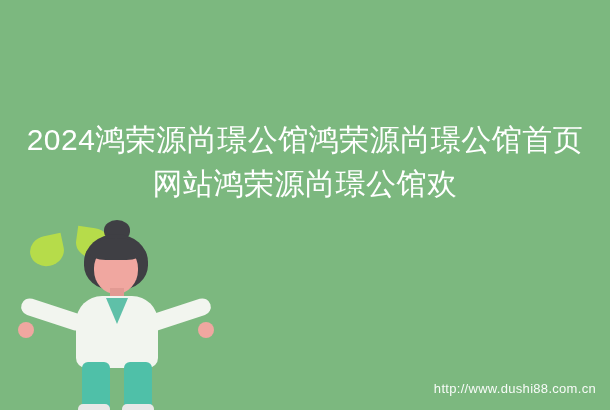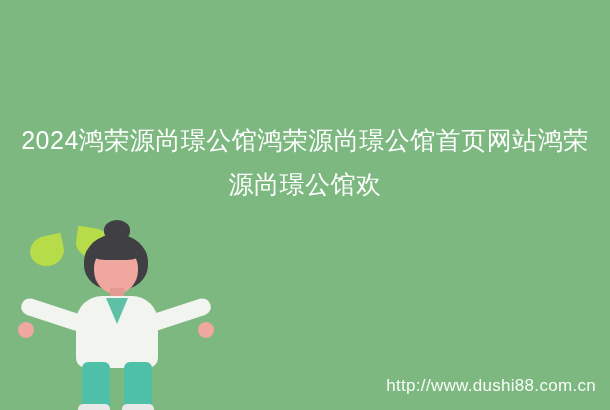--- a/index.html
+++ b/index.html
@@ -25,35 +25,35 @@
     background: #7cb87f;
   }
   
   .headline {
     position: absolute;
     left: 0;
     top: 118px;
     width: 610px;
     text-align: center;
     color: #ffffff;
-    font-size: 25px;
+    font-size: 30px;
     line-height: 44px;
     font-weight: normal;
     letter-spacing: 0.5px;
     padding: 0 20px;
     box-sizing: border-box;
     white-space: pre-wrap;
   }
   
   .watermark {
     position: absolute;
     right: 14px;
     bottom: 14px;
     color: #ffffff;
-    font-size: 17px;
+    font-size: 13px;
     opacity: 0.95;
     letter-spacing: 0.3px;
   }
   
   .person {
     position: absolute;
     left: 18px;
     bottom: 0;
     width: 210px;
     height: 200px;

